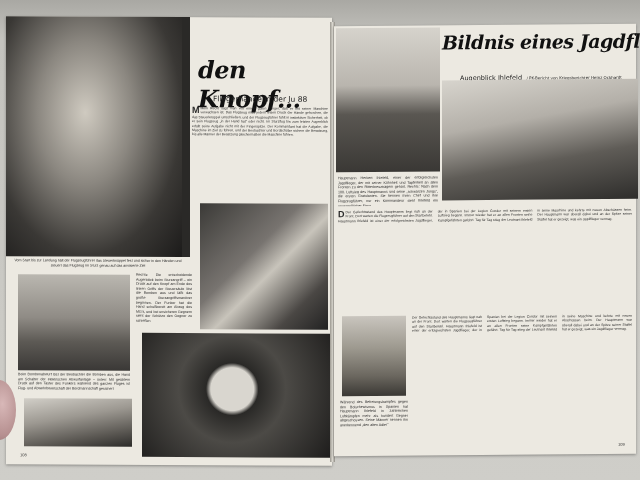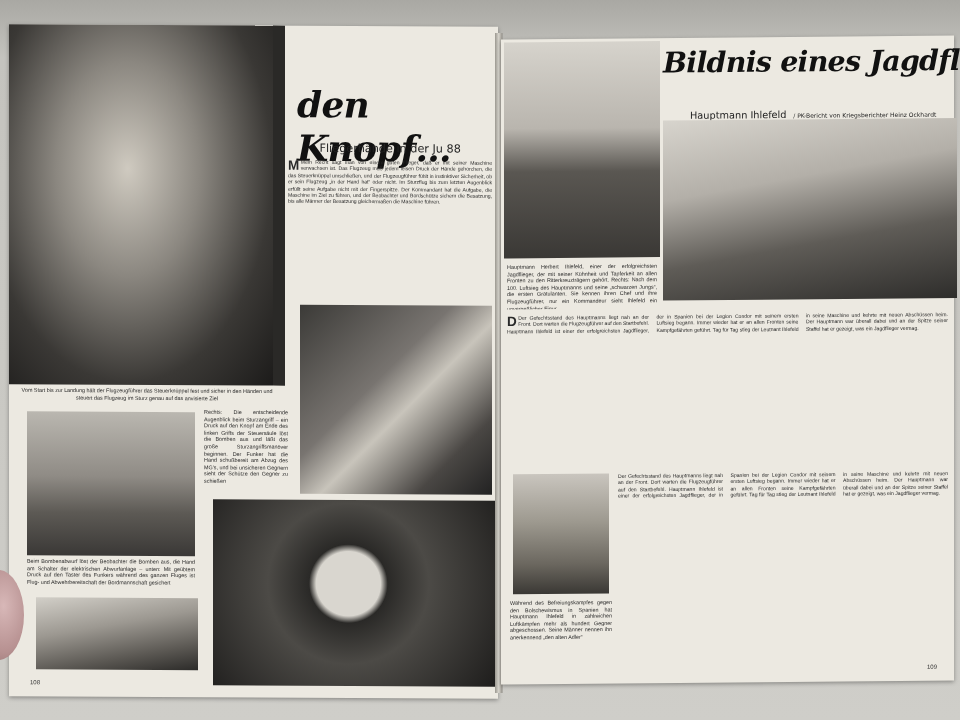--- a/index.html
+++ b/index.html
@@ -54,21 +54,21 @@
   <div class="pnum" style="left:14px;top:436px;">108</div>
 </div>
 
 <div class="spine"></div>
 
 <div class="page right">
   <div class="photo g5" style="left:2px;top:2px;width:104px;height:144px;background:linear-gradient(180deg,#d6d3cc 0%,#b9b5ae 40%,#5a5752 60%,#3a3835 100%);"></div>
 
   <div class="script" style="left:108px;top:6px;font-size:19px;white-space:nowrap;">Bildnis eines Jagdfliegers</div>
   <div style="position:absolute;left:126px;top:41px;white-space:nowrap;">
-    <span class="sub" style="position:static;font-size:6.5px;">Hauptmann Ihlefeld</span>
+    <span class="sub" style="position:static;font-size:6.5px;">Augenblick Ihlefeld</span>
     <span class="sub" style="position:static;font-size:4px;">/ PK-Bericht von Kriegsberichter Heinz Ockhardt</span>
   </div>
 
   <div class="photo g2" style="left:108px;top:55px;width:196px;height:120px;background:linear-gradient(170deg,#d7d4cd 0%,#b3afa8 35%,#5f5c57 65%,#2e2d2b 100%);"></div>
 
   <div class="caption" style="left:4px;top:150px;width:100px;height:30px;overflow:hidden;">Hauptmann Herbert Ihlefeld, einer der erfolgreichsten Jagdflieger, der mit seiner Kühnheit und Tapferkeit an allen Fronten zu den Ritterkreuzträgern gehört. Rechts: Nach dem 100. Luftsieg des Hauptmanns und seine „schwarzen Jungs“, die ersten Gratulanten. Sie kennen ihren Chef und ihre Flugzeugführer, nur ein Kommandeur sieht Ihlefeld ein unvergeßlicher Figur</div>
 
   <div class="body-text" style="left:4px;top:184px;width:294px;height:98px;column-count:3;">
     <span style="font-size:9px;font-weight:bold;float:left;line-height:8px;margin-right:1px;">D</span>
     <span>Der Gefechtsstand des Hauptmanns liegt nah an der Front. Dort warten die Flugzeugführer auf den Startbefehl. Hauptmann Ihlefeld ist einer der erfolgreichsten Jagdflieger, der in Spanien bei der Legion Condor mit seinem ersten Luftsieg begann. Immer wieder hat er an allen Fronten seine Kampfgefährten geführt. Tag für Tag stieg der Leutnant Ihlefeld in seine Maschine und kehrte mit neuen Abschüssen heim. Der Hauptmann war überall dabei und an der Spitze seiner Staffel hat er gezeigt, was ein Jagdflieger vermag.</span>

